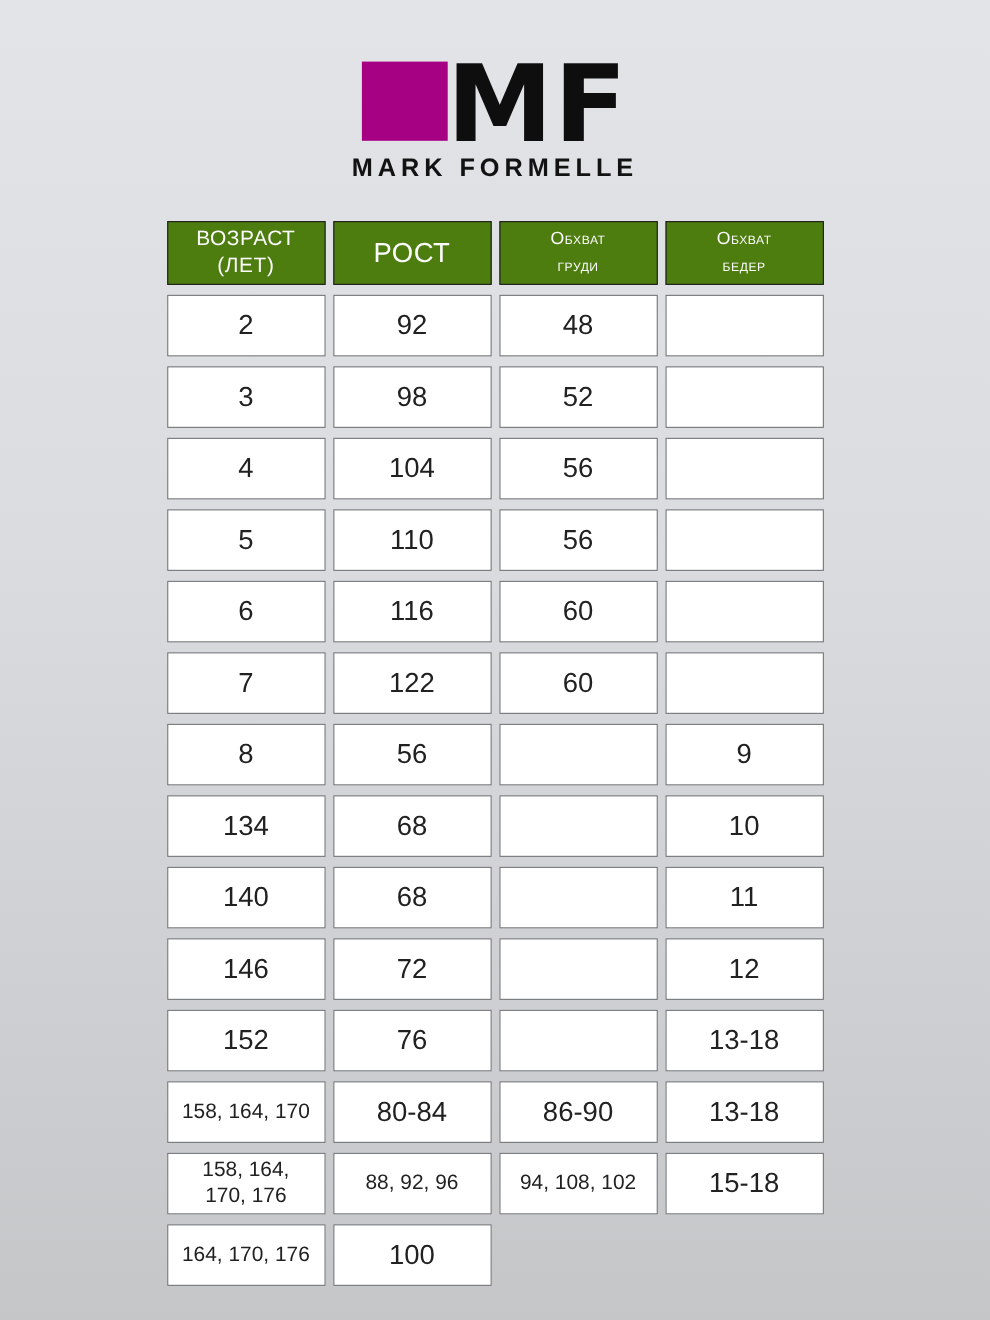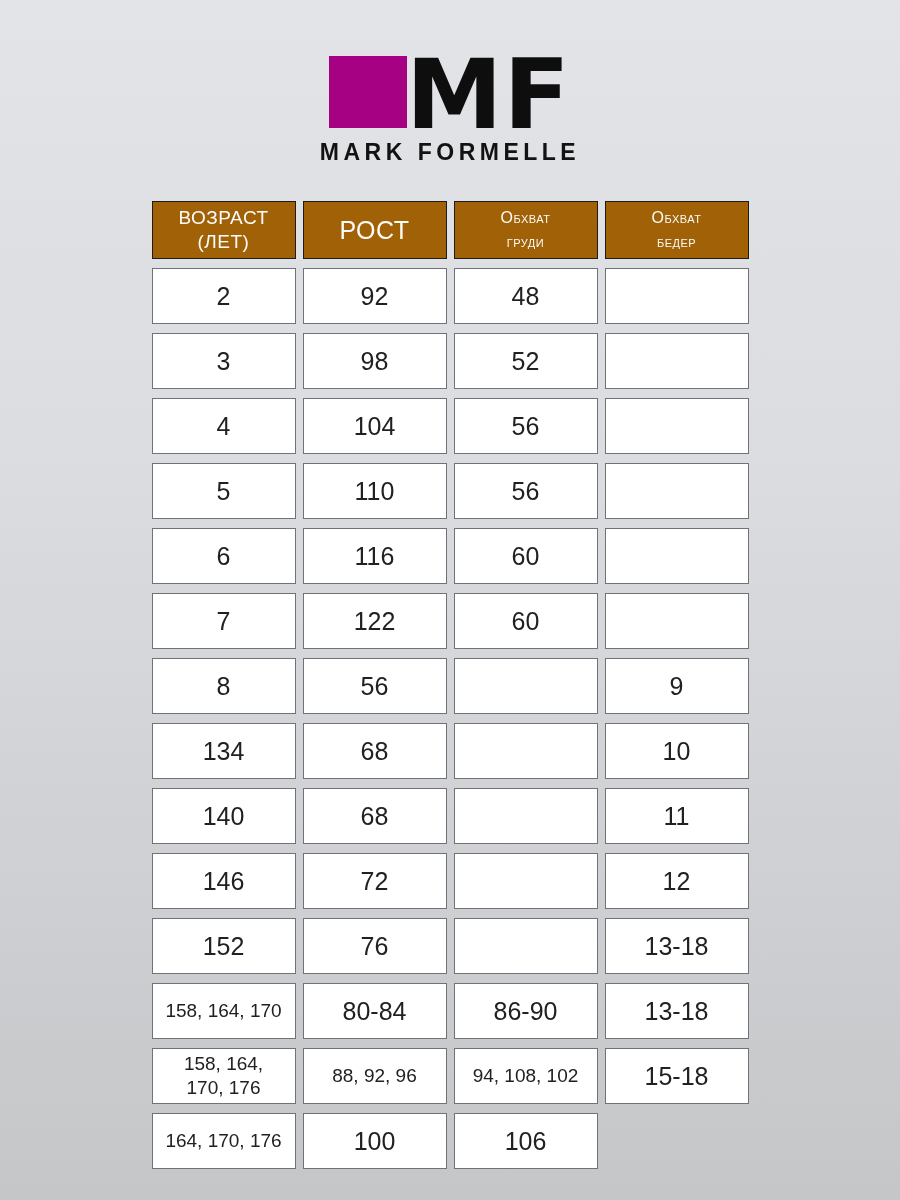--- a/index.html
+++ b/index.html
@@ -38,21 +38,21 @@
   .size-table {
     width: 597px;
     margin: 35px auto 0 auto;
     display: grid;
     grid-template-columns: repeat(4, 1fr);
     column-gap: 7px;
     row-gap: 9px;
   }
   .hcell {
     height: 58px;
-    background: #a16207;
+    background: #4d7c0f;
     border: 1px solid #1c1c1c;
     color: #fbfbfb;
     display: flex;
     flex-direction: column;
     align-items: center;
     justify-content: center;
     text-align: center;
     font-size: 19px;
     line-height: 24px;
     letter-spacing: 0.5px;
@@ -163,14 +163,13 @@
 
   <div class="bcell">13-18</div>
   <div class="bcell small">158, 164,
 170, 176</div>
   <div class="bcell small">88, 92, 96</div>
   <div class="bcell small">94, 108, 102</div>
 
   <div class="bcell">15-18</div>
   <div class="bcell small">164, 170, 176</div>
   <div class="bcell">100</div>
-  <div class="bcell">106</div>
 </div>
 
 </body></html>

